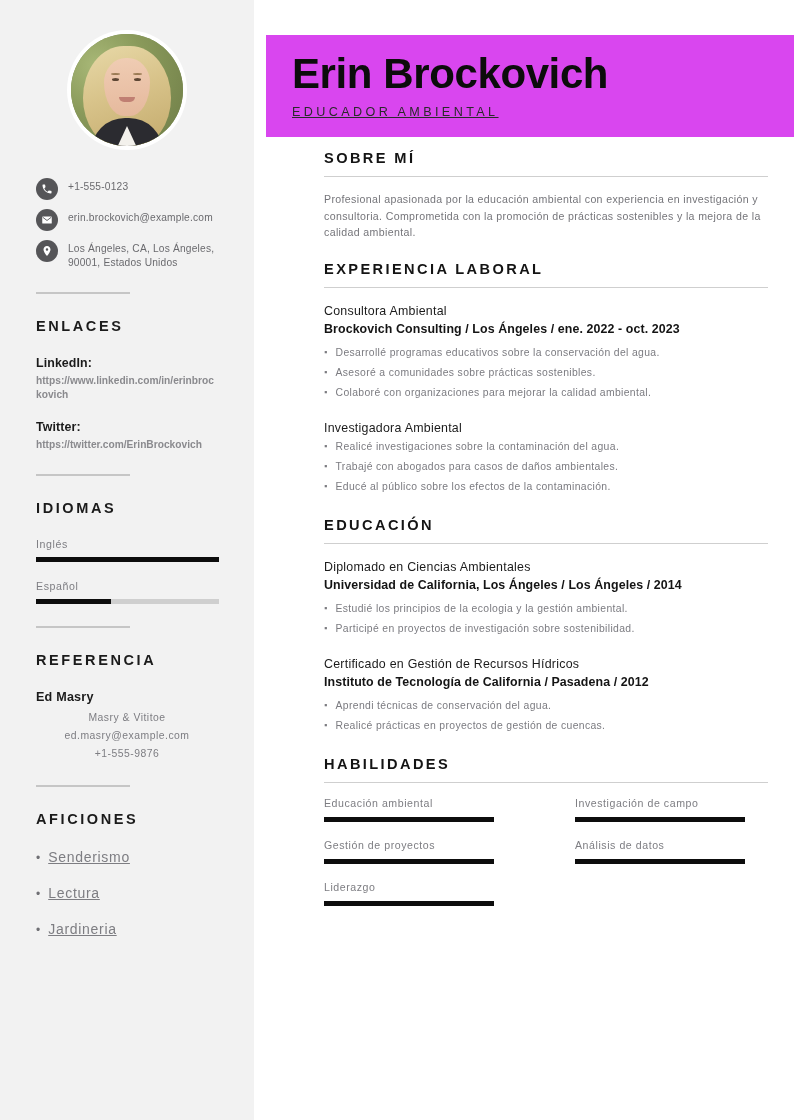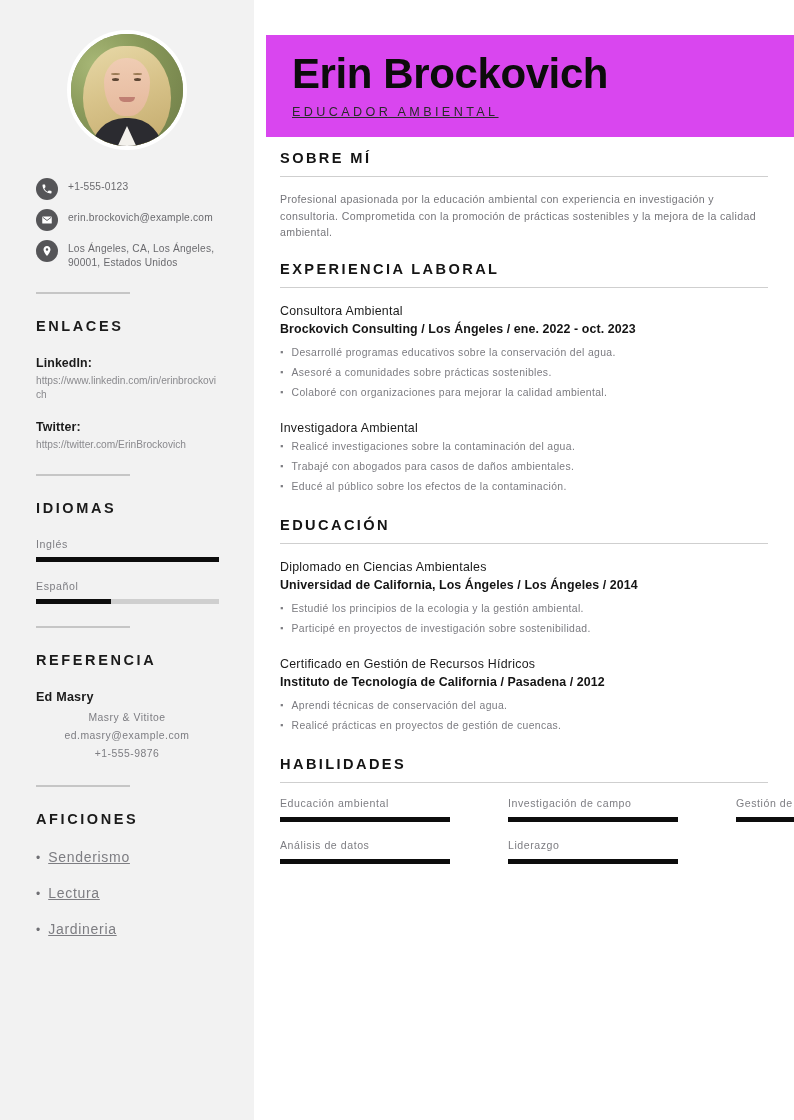--- a/index.html
+++ b/index.html
@@ -155,20 +155,21 @@
     font-weight: 700;
     color: #1b1b1b;
     letter-spacing: .1px;
     margin-bottom: 4px;
   }
   .link-url {
     font-size: 10.2px;
     line-height: 14px;
     color: #8a8a8e;
     word-break: break-all;
+    font-weight: bold;
   }
 
   .lang-item { margin-bottom: 18px; }
   .lang-name {
     font-size: 10.6px;
     color: #7d7d82;
     letter-spacing: .6px;
     margin-bottom: 7px;
   }
   .lang-track {
@@ -247,21 +248,21 @@
     text-decoration: underline;
   }
 
   .main-body {
     position: absolute;
     left: 0; top: 150px;
     width: 540px;
     padding: 0 26px 0 26px;
   }
 
-  .sec { margin-bottom: 20px; }
+  .sec { margin-bottom: 20px; margin-left: 44px; }
   .sec-title {
     font-size: 14.6px;
     font-weight: 700;
     letter-spacing: 2.4px;
     color: #141414;
     padding-bottom: 10px;
   }
   .sec-rule {
     height: 1px;
     background: #cfcfcf;
@@ -304,21 +305,21 @@
   .bullets li .bdot {
     font-size: 9px;
     color: #7b7b80;
     line-height: 1;
     position: relative;
     top: -1px;
   }
 
   .skills-grid {
     display: grid;
-    grid-template-columns: 1fr 1fr 1fr;
+    grid-template-columns: 1fr 1fr;
     column-gap: 58px;
     row-gap: 17px;
   }
   .skill-name {
     font-size: 10.6px;
     color: #7d7d82;
     letter-spacing: .55px;
     margin-bottom: 8px;
   }
   .skill-track {

